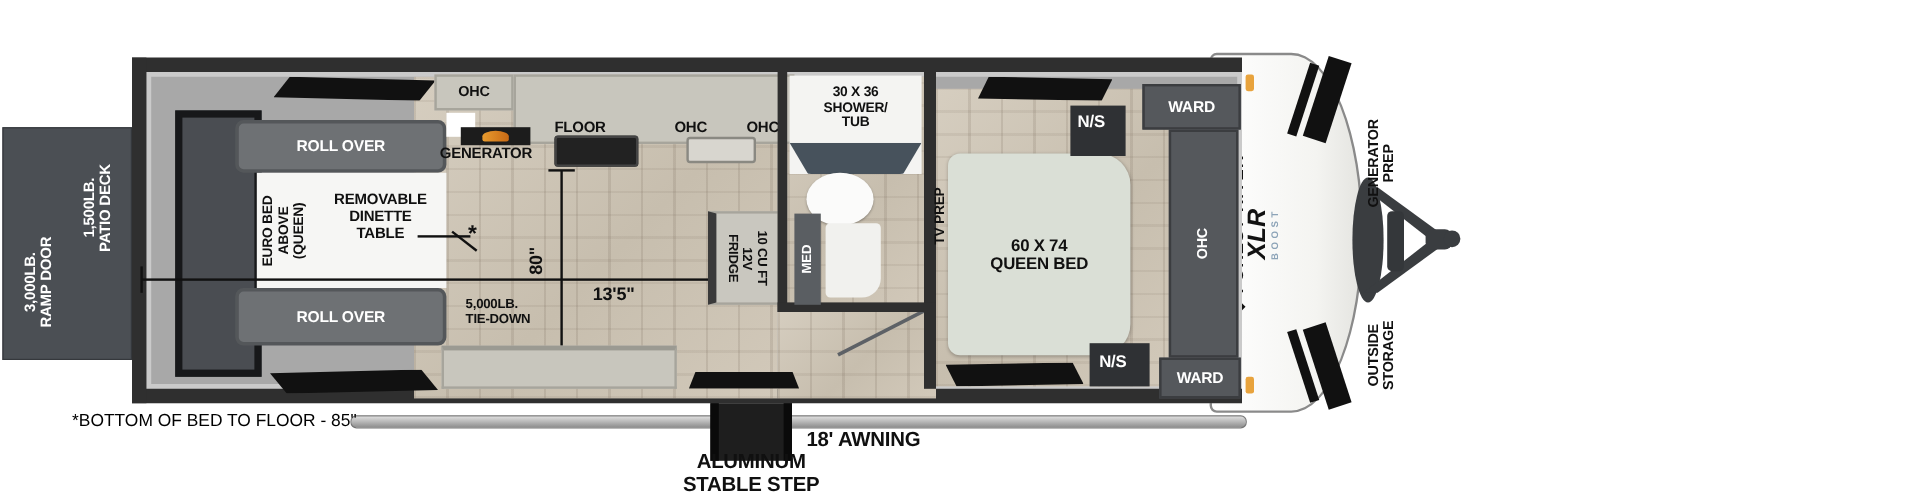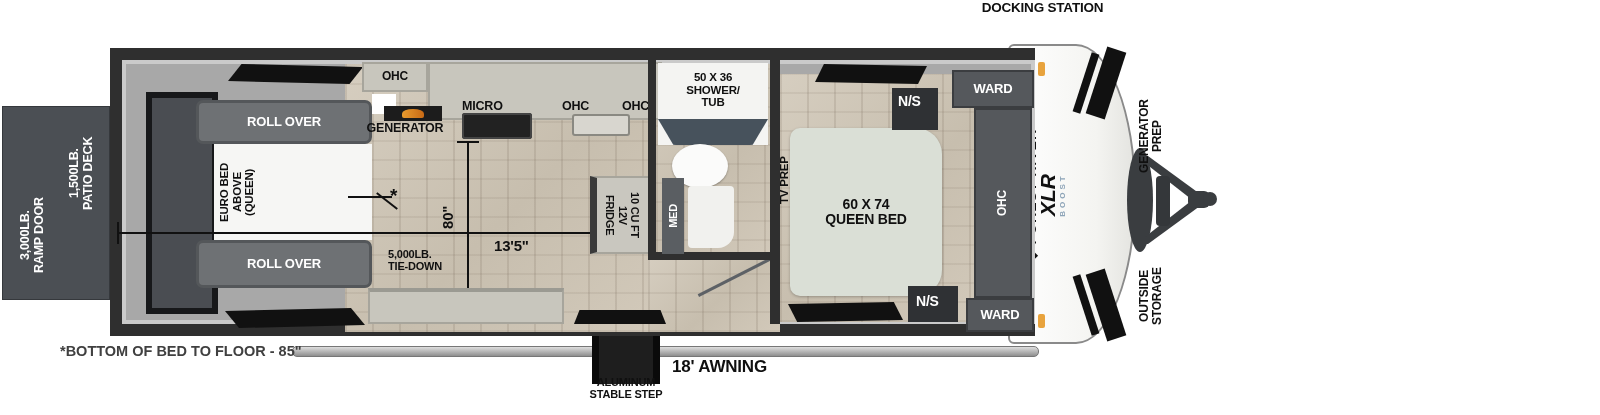--- a/index.html
+++ b/index.html
@@ -23,29 +23,28 @@
   .blk{background:#111;}
   .line{background:#111;}
   #main-box{left:110px;top:48px;width:925px;height:288px;background:#a8a8a8;
             border:12px solid #2f2f2f;border-right:none;box-sizing:border-box;
             box-shadow:inset 0 0 0 4px #cacaca;}
   #front-cap{left:1008px;top:44px;width:128px;height:300px;background:linear-gradient(90deg,#ffffff,#f4f4f1 70%,#e4e4e0);
             border:2px solid #8a8a8a;box-sizing:border-box;
             border-radius:6px 60px 60px 6px / 6px 150px 150px 6px;}
   .stripe{background:#111;}
   .tick{background:#111;}
-  .notefont{font-weight:bold;color:#404040;}
+  .notefont{font-weight:normal;color:#000000;}
 </style>
 </head>
 <body>
 
 <div id="stage">
 
   <div class="abs" style="left:950px;top:1px;width:185px;">
-    <div class="lbl" style="font-size:13.5px;">DOCKING STATION</div>
   </div>
 
   <div class="abs" style="left:2px;top:106px;width:106px;height:192px;background:#4b4f54;border:1px solid #35383c;">
     <div class="abs lbl w rot" style="right:14px;top:6px;font-size:12.5px;height:120px;">1,500LB.
 PATIO DECK</div>
     <div class="abs lbl w rot" style="left:16px;bottom:4px;font-size:12.5px;height:120px;">3,000LB.
 RAMP DOOR</div>
   </div>
 
   <div class="abs" id="front-cap">
@@ -98,31 +97,34 @@
       <span class="lbl w" style="font-size:13px;">ROLL OVER</span>
     </div>
     <div class="abs sofa cen" style="left:74px;top:180px;width:176px;height:48px;">
       <span class="lbl w" style="font-size:13px;">ROLL OVER</span>
     </div>
 
     <div class="abs" style="left:92px;top:84px;width:158px;height:96px;background:#f6f6f4;">
       <div class="abs lbl rot" style="left:4px;top:2px;height:92px;font-size:11.5px;">EURO BED
 ABOVE
 (QUEEN)</div>
+      <div class="abs lbl" style="left:50px;top:16px;width:106px;font-size:12.5px;">REMOVABLE
+DINETTE
+TABLE</div>
     </div>
 
     <div class="abs line" style="left:226px;top:136px;width:44px;height:2px;"></div>
     <div class="abs line" style="left:252px;top:140px;width:26px;height:2px;transform:rotate(38deg);"></div>
     <div class="abs lbl" style="left:268px;top:126px;font-size:19px;">*</div>
 
     <div class="abs counter cen" style="left:240px;top:2px;width:66px;height:30px;">
       <span class="lbl" style="font-size:12px;">OHC</span>
     </div>
     <div class="abs counter" style="left:306px;top:2px;width:234px;height:58px;">
-      <span class="abs lbl" style="left:32px;top:36px;font-size:12.5px;">MICRO</span>
+      <span class="abs lbl" style="left:32px;top:36px;font-size:12.5px;">FLOOR</span>
       <span class="abs lbl" style="left:132px;top:36px;font-size:12.5px;">OHC</span>
       <span class="abs lbl" style="left:192px;top:36px;font-size:12.5px;">OHC</span>
     </div>
     <div class="abs" style="left:340px;top:53px;width:70px;height:26px;background:#222;border-radius:3px;box-shadow:inset 0 0 0 2px #444;"></div>
     <div class="abs" style="left:450px;top:54px;width:58px;height:22px;background:#d8d6cf;border:2px solid #8a8982;box-sizing:border-box;border-radius:3px;"></div>
 
     <div class="abs" style="left:250px;top:34px;width:24px;height:20px;background:#fff;"></div>
     <div class="abs" style="left:262px;top:46px;width:58px;height:15px;background:#1c1c1c;">
       <div class="abs" style="left:18px;top:3px;width:22px;height:9px;background:linear-gradient(90deg,#e89b2e,#c96a15);border-radius:50% 50% 2px 2px;"></div>
     </div>
@@ -150,21 +152,21 @@
     </div>
 
     <div class="abs blk" style="left:452px;top:250px;width:92px;height:14px;clip-path:polygon(6% 0,94% 0,100% 100%,0 100%);"></div>
     <div class="abs" style="left:572px;top:216px;width:80px;height:3px;background:#5d6166;transform:rotate(-27deg);"></div>
 
     <div class="abs wall" style="left:526px;top:0px;width:8px;height:200px;"></div>
     <div class="abs wall" style="left:648px;top:0px;width:10px;height:264px;"></div>
     <div class="abs wall" style="left:526px;top:192px;width:132px;height:8px;"></div>
 
     <div class="abs" style="left:536px;top:3px;width:110px;height:82px;background:#f4f4f2;">
-      <div class="lbl" style="font-size:11.5px;padding-top:8px;">50 X 36
+      <div class="lbl" style="font-size:11.5px;padding-top:8px;">30 X 36
 SHOWER/
 TUB</div>
       <div class="abs" style="left:0px;top:56px;width:110px;height:26px;background:#47525c;border-radius:0 0 18px 18px;clip-path:polygon(0 0,100% 0,86% 100%,14% 100%);"></div>
     </div>
 
     <div class="abs" style="left:550px;top:84px;width:56px;height:44px;background:#fbfbfa;border-radius:50%;box-shadow:0 1px 2px rgba(0,0,0,.3);"></div>
     <div class="abs" style="left:566px;top:126px;width:46px;height:62px;background:#f1f1ee;border-radius:4px 4px 16px 4px;"></div>
 
     <div class="abs cen" style="left:540px;top:118px;width:22px;height:76px;background:#5a5e62;">
       <span class="lbl w rot" style="font-size:11px;">MED</span>
@@ -192,18 +194,18 @@
     </div>
     <div class="abs cab cen" style="left:852px;top:48px;width:58px;height:190px;">
       <span class="lbl w rot" style="font-size:12px;">OHC</span>
     </div>
   </div>
 
   <div class="abs" style="left:292px;top:346px;width:745px;height:9px;background:linear-gradient(#dedede,#8f8f8f);border:1px solid #777;border-radius:5px;"></div>
   <div class="abs lbl" style="left:672px;top:358px;font-size:17px;">18' AWNING</div>
 
   <div class="abs" style="left:592px;top:336px;width:68px;height:48px;background:#1e1e1e;border-left:7px solid #0a0a0a;border-right:7px solid #0a0a0a;box-sizing:border-box;"></div>
-  <div class="abs lbl" style="left:552px;top:376px;width:148px;font-size:11px;">ALUMINUM
+  <div class="abs lbl" style="left:552px;top:376px;width:148px;font-size:17px;">ALUMINUM
 STABLE STEP</div>
 
   <div class="abs notefont" style="left:60px;top:343px;font-size:14.5px;">*BOTTOM OF BED TO FLOOR - 85"</div>
 
 </div>
 
 </body></html>

